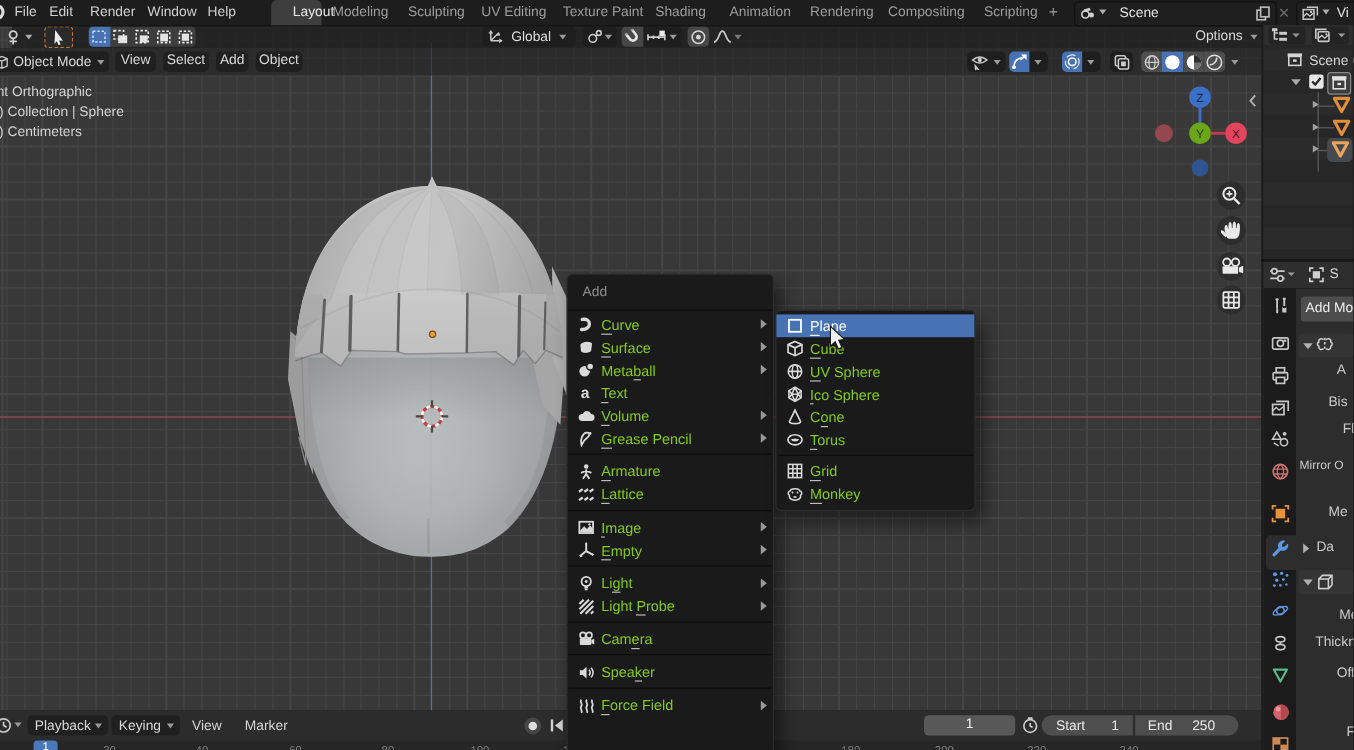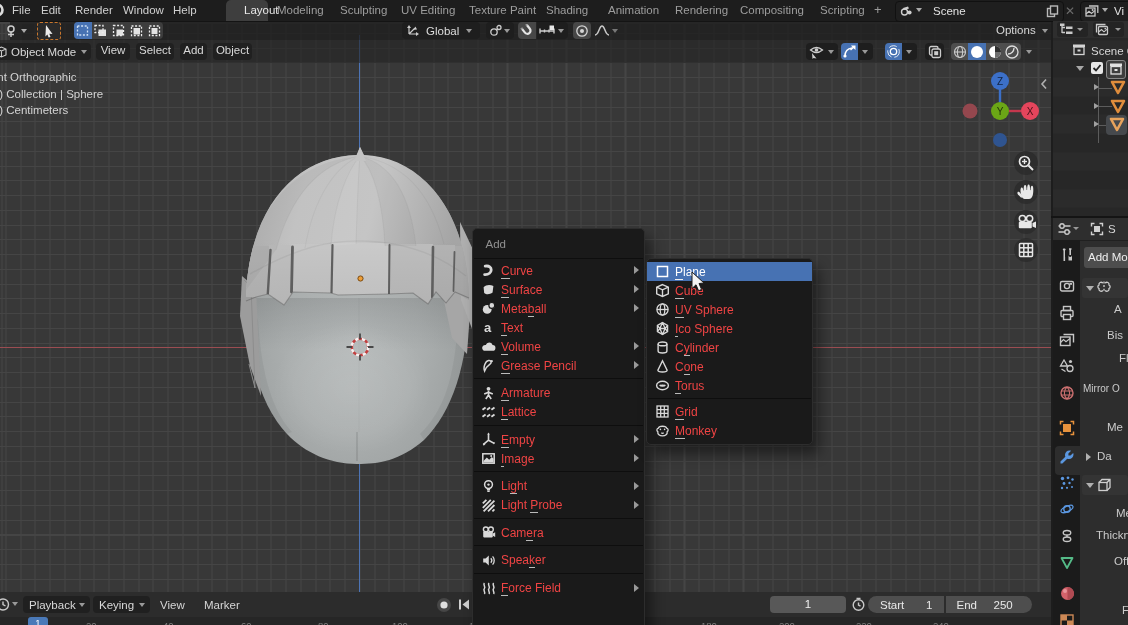--- a/index.html
+++ b/index.html
@@ -20,21 +20,21 @@
  background-position:5.5px 12px;overflow:hidden;}
 .vlabel{color:#d4d4d4;font-size:11.5px;}
 
 #row2{left:0;top:0;width:1051px;height:19px;background:rgba(30,30,30,0.78);margin-left:10px;}
 #row3{left:0;top:19px;width:1051px;height:23px;background:rgba(36,36,36,0.62);}
 .hbtn{position:absolute;background:#202020;border-radius:4px;color:#d8d8d8;
   font-size:11.5px;text-align:center;}
 
 .menu{position:absolute;background:#1a1a1a;border:1px solid #2d2d2d;border-radius:5px;
   box-shadow:6px 9px 14px rgba(0,0,0,0.45);z-index:40;}
-.mrow{position:relative;height:19px;color:#ef4444;font-size:12px;}
+.mrow{position:relative;height:19px;color:#84cc16;font-size:12px;}
 .mrow .lab{position:absolute;left:28px;top:2.5px;}
 .mrow .ico{position:absolute;left:7.5px;top:2px;width:15px;height:15px;}
 .mrow .arr{position:absolute;right:5px;top:5px;width:0;height:0;
   border-left:5px solid #999;border-top:4px solid transparent;border-bottom:4px solid transparent;}
 .mrow.hl{background:#4772b3;color:#fff;}
 .msep{height:8.6px;position:relative;}
 .msep2{height:7px;position:relative;}
 .msep2:after{content:"";position:absolute;left:1px;right:1px;top:3px;height:1px;background:#0e0e0e;}
 .msep:after{content:"";position:absolute;left:1px;right:1px;top:3px;height:1px;background:#0e0e0e;}
 .u{border-bottom:1px solid #bbb;padding-bottom:0px;}
@@ -718,33 +718,33 @@
       <svg class="ico" viewBox="0 0 15 15">
           <g stroke="#d9d9d9" stroke-width="1.9">
             <path d="M1.5 4.8 L4.6 2.6 M6 4.8 L9.1 2.6 M10.4 4.8 L13.5 2.6 M1.5 11.8 L4.6 9.6 M6 11.8 L9.1 9.6 M10.4 11.8 L13.5 9.6"></path>
           </g>
         </svg>
       <span class="lab"><span class="u">L</span>attice</span>
     </div>
     <div class="msep"></div>
     <div class="mrow">
       <svg class="ico" viewBox="0 0 15 15">
-          <path d="M7.5 8.2 L7.5 1.8 M7.5 8.2 L2.2 12.6 M7.5 8.2 L13.2 11.4" stroke="#d9d9d9" stroke-width="1.6" fill="none"></path>
-          <path d="M6.3 2.6 l1.2 -2 l1.2 2 z M2 11.2 l0.4 2.2 l2.2 -0.6 z M12.2 10 l2 0.8 l-1.4 1.8 z" fill="#d9d9d9"></path>
-        </svg>
-      <span class="lab"><span class="u">E</span>mpty</span>
-        <span class="arr"></span>
-    </div>
-    <div class="mrow">
-      <svg class="ico" viewBox="0 0 15 15">
           <rect x="1.8" y="2.8" width="11.4" height="9.4" fill="none" stroke="#d9d9d9" stroke-width="1.5"></rect>
           <path d="M2.5 10 L5.8 6.6 L8.2 8.8 L10.8 6 L12.6 7.8 L12.6 11.5 L2.5 11.5 Z" fill="#d9d9d9"></path>
           <circle cx="10.2" cy="5" r="1" fill="#d9d9d9"></circle>
         </svg>
       <span class="lab"><span class="u">I</span>mage</span>
+        <span class="arr"></span>
+    </div>
+    <div class="mrow">
+      <svg class="ico" viewBox="0 0 15 15">
+          <path d="M7.5 8.2 L7.5 1.8 M7.5 8.2 L2.2 12.6 M7.5 8.2 L13.2 11.4" stroke="#d9d9d9" stroke-width="1.6" fill="none"></path>
+          <path d="M6.3 2.6 l1.2 -2 l1.2 2 z M2 11.2 l0.4 2.2 l2.2 -0.6 z M12.2 10 l2 0.8 l-1.4 1.8 z" fill="#d9d9d9"></path>
+        </svg>
+      <span class="lab"><span class="u">E</span>mpty</span>
         <span class="arr"></span>
     </div>
     <div class="msep"></div>
     <div class="mrow">
       <svg class="ico" viewBox="0 0 15 15">
           <circle cx="7.5" cy="5.6" r="3.9" fill="none" stroke="#d9d9d9" stroke-width="1.5"></circle>
           <path d="M5.9 10.5 L9.1 10.5 M6.3 12.2 L8.7 12.2" stroke="#d9d9d9" stroke-width="1.4"></path>
           <circle cx="7.5" cy="5.6" r="1.2" fill="#d9d9d9"></circle>
         </svg>
       <span class="lab">Li<span class="u">g</span>ht</span>
@@ -817,29 +817,20 @@
       <span class="lab"><span class="u">U</span>V Sphere</span>
     </div>
     <div class="mrow">
       <svg class="ico" viewBox="0 0 15 15">
           <g fill="none" stroke="#d9d9d9" stroke-width="1.3">
             <path d="M7.5 1.6 L12.6 4.5 L12.6 10.5 L7.5 13.4 L2.4 10.5 L2.4 4.5 Z"></path>
             <path d="M7.5 1.6 L4.9 7.5 L7.5 13.4 M7.5 1.6 L10.1 7.5 L7.5 13.4 M2.4 4.5 L4.9 7.5 L2.4 10.5 M12.6 4.5 L10.1 7.5 L12.6 10.5 M4.9 7.5 L10.1 7.5"></path>
           </g>
         </svg>
       <span class="lab"><span class="u">I</span>co Sphere</span>
-    </div>
-    <div class="mrow">
-      <svg class="ico" viewBox="0 0 15 15">
-          <g fill="none" stroke="#d9d9d9" stroke-width="1.4">
-            <ellipse cx="7.5" cy="3.9" rx="4.4" ry="1.9"></ellipse>
-            <path d="M3.1 3.9 L3.1 11.1 A4.4 1.9 0 0 0 11.9 11.1 L11.9 3.9"></path>
-          </g>
-        </svg>
-      <span class="lab">C<span class="u">y</span>linder</span>
     </div>
     <div class="mrow">
       <svg class="ico" viewBox="0 0 15 15">
           <g fill="none" stroke="#d9d9d9" stroke-width="1.4">
             <path d="M2.9 11.2 A4.6 1.8 0 0 0 12.1 11.2 L7.5 1.8 Z"></path>
           </g>
         </svg>
       <span class="lab">C<span class="u">o</span>ne</span>
     </div>
     <div class="mrow">

